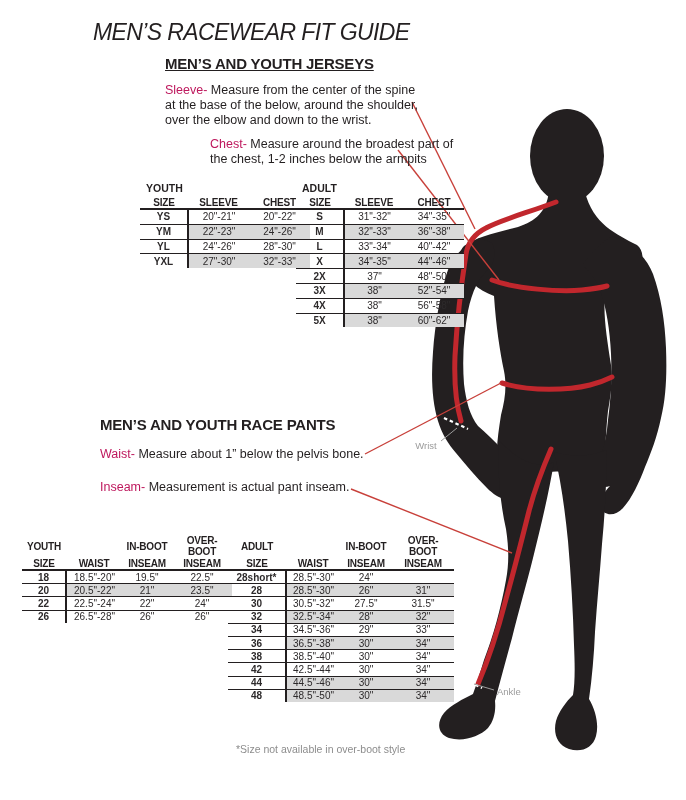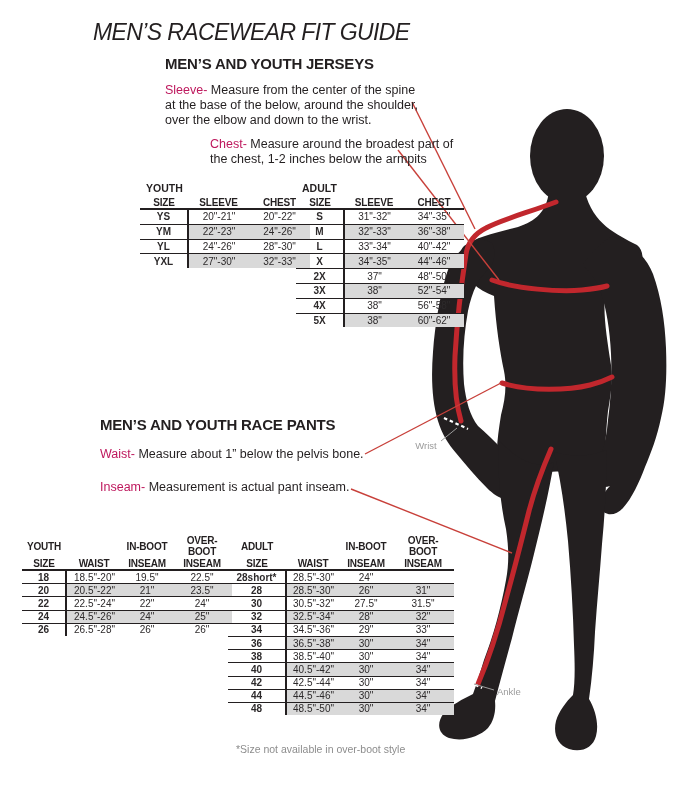--- a/index.html
+++ b/index.html
@@ -5,21 +5,21 @@
   html,body { margin:0; padding:0; background:#fff; }
   .page {
     position:relative; width:686px; height:800px; background:#ffffff;
     font-family:"Liberation Sans", sans-serif; color:#231f20; overflow:hidden;
   }
   .layer { position:absolute; z-index:2; }
   svg.figure { position:absolute; left:0; top:0; z-index:1; }
 
   .title { left:93px; top:19px; font-size:23px; font-weight:normal; font-style:italic; letter-spacing:-0.6px; white-space:nowrap; }
   .section-heading { font-size:15px; font-weight:bold; letter-spacing:-0.2px; white-space:nowrap; }
-  .jersey-heading { left:165px; top:55px; }
+  .jersey-heading { left:165px; top:55px;text-decoration:underline; }
   .pants-heading { left:100px; top:416px; }
 
   .measure-note { font-size:12.5px; line-height:1.2; }
   .sleeve-note { left:165px; top:83px; width:258px; }
   .chest-note { left:165px; top:137px; width:258px;margin-left:45px; }
   .waist-note { left:100px; top:447px; width:300px; }
   .inseam-note { left:100px; top:480px; width:300px; }
   .measure-label { color:#be185d; font-weight:normal; }
 
   .table-label { font-size:10.5px; font-weight:bold; margin:0 0 2px 6px; }
@@ -228,26 +228,20 @@
               <td>20.5"-22"</td>
               <td>21"</td>
               <td>23.5"</td>
             </tr>
             <tr>
               <td>22</td>
               <td>22.5"-24"</td>
               <td>22"</td>
               <td>24"</td>
             </tr>
-            <tr class="shaded">
-              <td>24</td>
-              <td>24.5"-26"</td>
-              <td>24"</td>
-              <td>25"</td>
-            </tr>
             <tr>
               <td>26</td>
               <td>26.5"-28"</td>
               <td>26"</td>
               <td>26"</td>
             </tr>
           </tbody>
         </table>
       </div>
   </div>
@@ -305,26 +299,20 @@
               <td>36.5"-38"</td>
               <td>30"</td>
               <td>34"</td>
             </tr>
             <tr>
               <td>38</td>
               <td>38.5"-40"</td>
               <td>30"</td>
               <td>34"</td>
             </tr>
-            <tr class="shaded">
-              <td>40</td>
-              <td>40.5"-42"</td>
-              <td>30"</td>
-              <td>34"</td>
-            </tr>
             <tr>
               <td>42</td>
               <td>42.5"-44"</td>
               <td>30"</td>
               <td>34"</td>
             </tr>
             <tr class="shaded">
               <td>44</td>
               <td>44.5"-46"</td>
               <td>30"</td>

